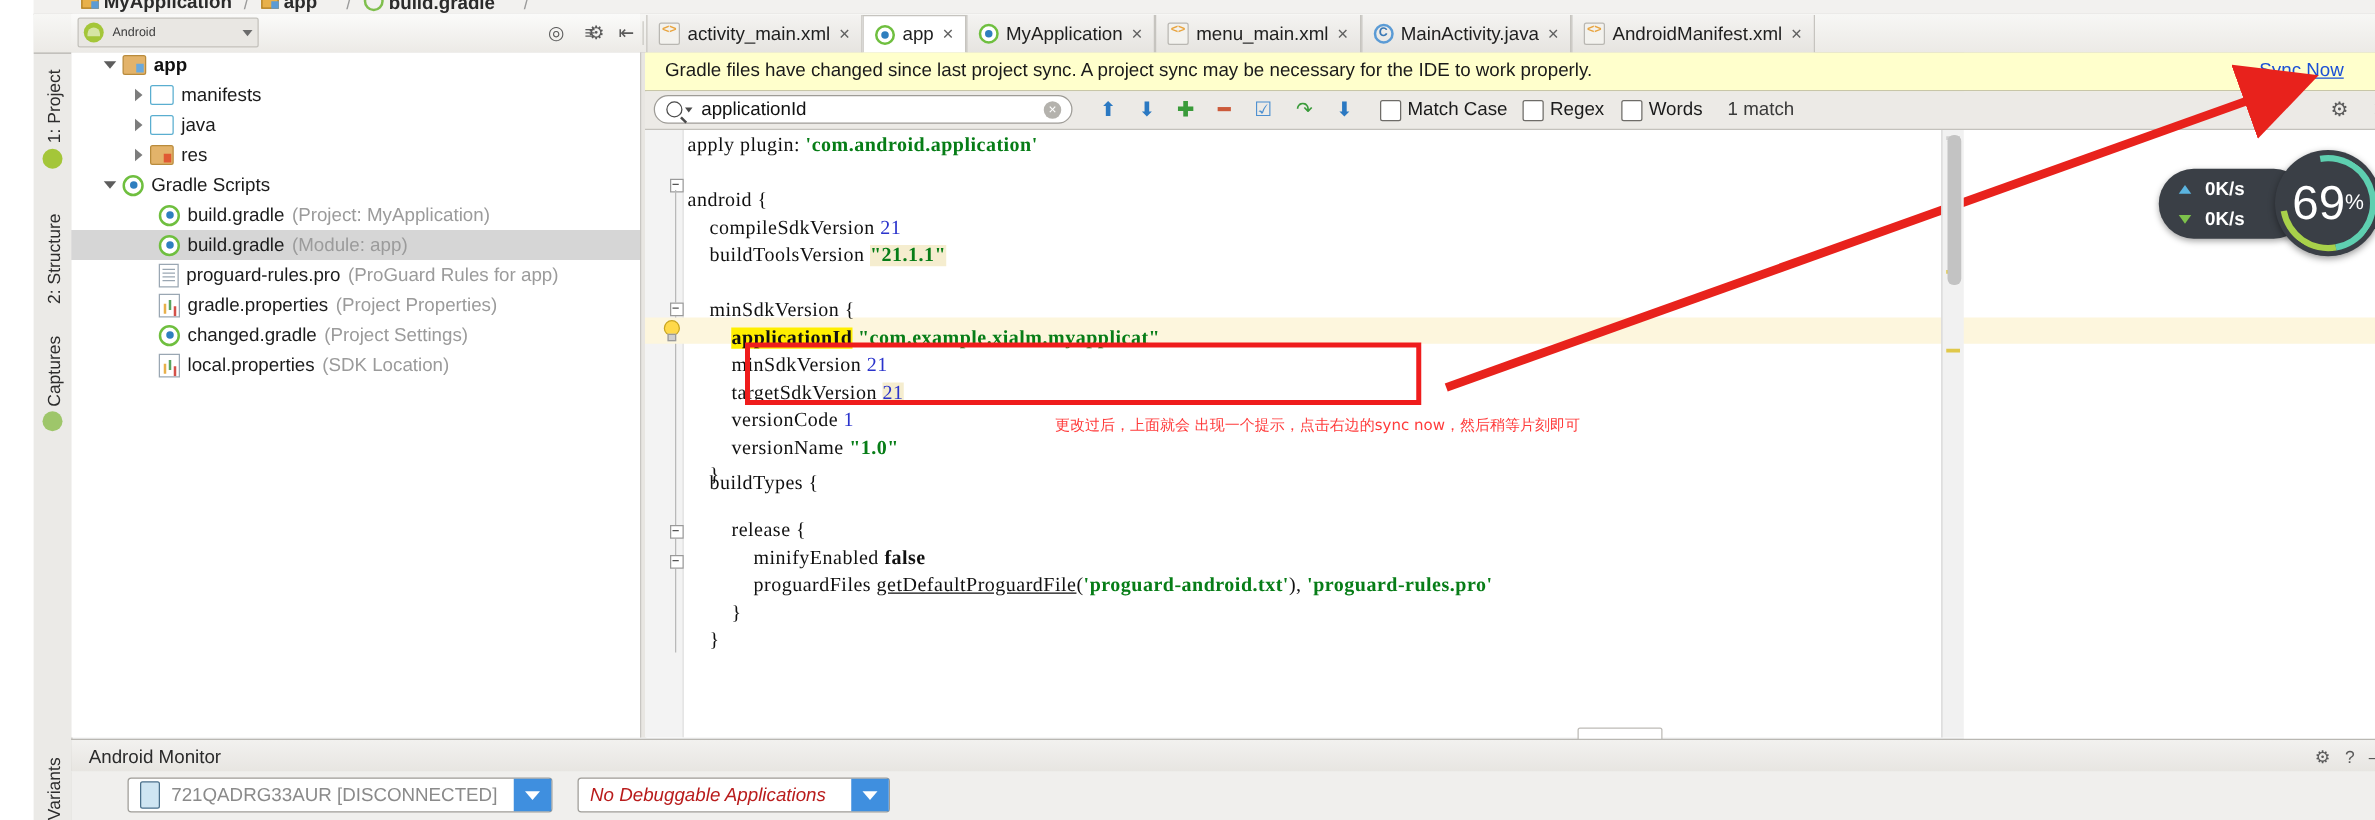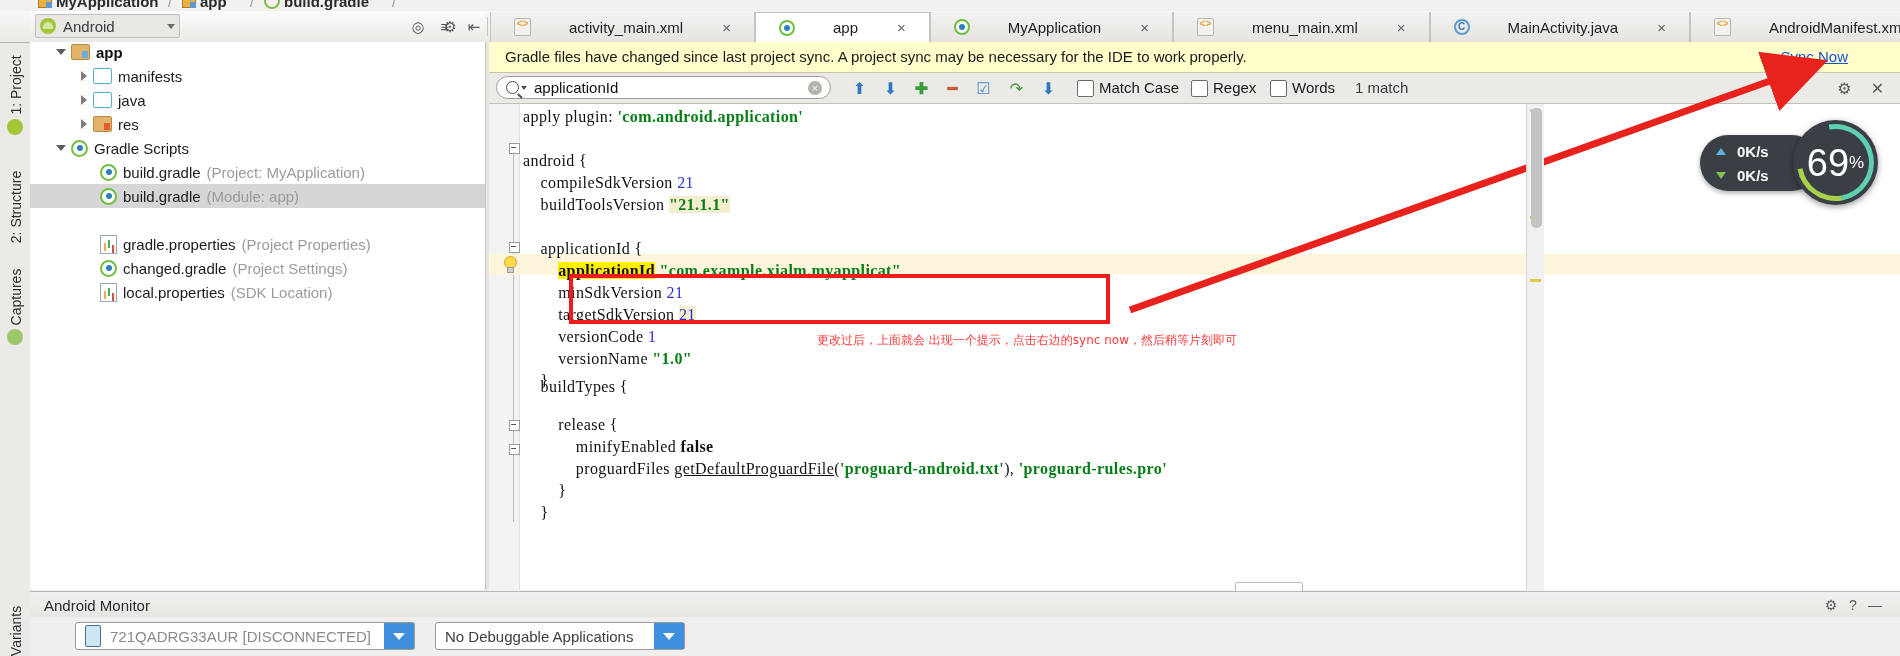--- a/index.html
+++ b/index.html
@@ -1,18 +1,18 @@
 <!DOCTYPE html>
 <html><head>
 <meta charset="utf-8">
 <style>
   html,body{margin:0;padding:0;background:#fff;}
   body{width:1900px;height:656px;overflow:hidden;font-family:"Liberation Sans",sans-serif;
        -webkit-font-smoothing:antialiased;}
-  .app{position:relative;width:1544px;height:656px;background:#f0f0f0;}
+  .app{position:relative;width:1544px;height:656px;background:#f0f0f0;margin-left:27px;}
 
   
   .breadcrumb{position:absolute;left:0;top:0;width:1900px;height:11px;background:#f2f1ef;
      overflow:hidden;border-bottom:1px solid #c8c6c2;}
   .bc-item{position:absolute;top:-7px;font-size:15px;font-weight:bold;color:#2b2b2b;white-space:nowrap;}
   .bc-sq{display:inline-block;width:12px;height:11px;background:#e8b04a;border:1px solid #b07c20;
      vertical-align:-1px;margin-right:4px;position:relative;}
   .bc-sq:after{content:"";position:absolute;right:-1px;bottom:-1px;width:6px;height:6px;background:#5b9bd5;}
   .bc-circ{display:inline-block;width:12px;height:12px;border-radius:50%;border:2px solid #7fbf4d;
      vertical-align:-2px;margin-right:4px;}
@@ -22,32 +22,32 @@
   .toolrow{position:absolute;left:0;top:11px;width:1900px;height:31px;
      background:linear-gradient(#f7f7f5,#eceae6);border-bottom:1px solid #b5b3ae;}
   .left-tool{position:absolute;left:30px;top:0;width:455px;height:31px;
      background:linear-gradient(#fbfbfa,#eceae6);}
   .combo{position:absolute;left:5px;top:3px;width:145px;height:24px;
      background:#e9e7e3;border:1px solid #c3c1bc;border-radius:2px;display:flex;align-items:center;
      padding:0 4px;box-sizing:border-box;}
   .andro{width:16px;height:16px;border-radius:50%;background:#a4c639;position:relative;flex:0 0 auto;}
   .andro:before{content:"";position:absolute;left:3px;top:4px;width:10px;height:7px;background:#fff;
      border-radius:5px 5px 0 0;opacity:.55;}
-  .combo-lbl{font-size:15px;color:#3a3a3a;margin-left:7px;flex:1;}
+  .combo-lbl{font-size:10px;color:#3a3a3a;margin-left:7px;flex:1;}
   .caret{width:0;height:0;border-left:4px solid transparent;border-right:4px solid transparent;
      border-top:5px solid #6b6b6b;}
   .ic-btn{position:absolute;top:6px;width:20px;height:20px;color:#5a5a5a;font-size:15px;
      text-align:center;line-height:20px;}
   .tsep{position:absolute;top:6px;width:1px;height:19px;background:#c9c7c2;}
 
   
   .tabs{position:absolute;left:490px;top:11px;height:31px;display:flex;align-items:flex-end;}
-  .tab{height:30px;display:flex;align-items:center;padding:0 23px;box-sizing:border-box;
+  .tab{height:30px;display:flex;align-items:center;padding:0 9px;box-sizing:border-box;
      font-size:15px;color:#1f1f1f;background:linear-gradient(#f4f3f1,#e6e4e0);
-     border-left:1px solid #c6c4bf;border-right:1px solid #c6c4bf;white-space:nowrap;gap:32px;}
+     border-left:1px solid #c6c4bf;border-right:1px solid #c6c4bf;white-space:nowrap;}
   .tab.active{background:#ffffff;border-top:1px solid #c6c4bf;}
   .tab .tlab{margin:0 7px 0 6px;}
   .tab .tx{color:#616161;font-size:15px;}
   .xmlico{width:15px;height:16px;background:#f3f2ee;border:1px solid #b9b7b2;border-radius:2px;
      position:relative;flex:0 0 auto;}
   .xmlico:after{content:"<>";position:absolute;left:0;right:0;top:-1px;font-size:10px;color:#e8a33d;
      text-align:center;font-weight:bold;}
   .gico{width:16px;height:16px;border-radius:50%;border:2px solid #6fbf3f;box-sizing:border-box;
      position:relative;flex:0 0 auto;background:#fff;}
   .gico:after{content:"";position:absolute;left:3px;top:3px;width:6px;height:6px;border-radius:50%;
@@ -181,21 +181,21 @@
      border:1px solid #9e9c97;border-radius:3px;display:flex;align-items:center;box-sizing:border-box;}
   .phone{width:14px;height:20px;border:1.6px solid #4a6f8a;border-radius:2px;margin-left:9px;
      background:#cfe5f2;flex:0 0 auto;}
   .devtxt{font-size:15px;color:#8a8a8a;margin-left:9px;flex:1;}
   .ddbtn{width:30px;height:26px;background:#3f8fdf;display:flex;align-items:center;justify-content:center;
      flex:0 0 auto;}
   .ddcar{width:0;height:0;border-left:6px solid transparent;border-right:6px solid transparent;
      border-top:7px solid #fff;}
   .appsel{position:absolute;left:405px;top:5px;width:250px;height:28px;background:#fff;
      border:1px solid #9e9c97;border-radius:3px;display:flex;align-items:center;box-sizing:border-box;}
-  .apptxt{font-size:15px;color:#404040;margin-left:9px;flex:1;}
+  .apptxt{font-size:15px;color:#b91c1c;margin-left:9px;flex:1;font-style:italic;}
   .hscroll{position:absolute;left:1235px;top:582px;width:66px;height:9px;background:#fff;
      border:1px solid #bdbbb6;border-radius:2px;}
 </style>
 </head>
 <body>
 
 <div class="app">
 
   <div class="breadcrumb">
     <div class="bc-item" style="left:38px">
@@ -302,20 +302,25 @@
   <div class="node" style="left:100px;top:160px">
     <span class="gsico"></span>
     <span class="nm">build.gradle</span>
     <span class="sub">(Project: MyApplication)</span>
   </div>
   <div class="node sel" style="top:184px">
     <span style="width:70px;flex:0 0 auto"></span>
     <span class="gsico"></span>
     <span class="nm">build.gradle</span>
     <span class="sub">(Module: app)</span>
+  </div>
+  <div class="node" style="left:100px;top:208px">
+    <span class="fico"></span>
+    <span class="nm">proguard-rules.pro</span>
+    <span class="sub">(ProGuard Rules for app)</span>
   </div>
   <div class="node" style="left:100px;top:232px">
     <span class="pico"></span>
     <span class="nm">gradle.properties</span>
     <span class="sub">(Project Properties)</span>
   </div>
   <div class="node" style="left:100px;top:256px">
     <span class="gsico"></span>
     <span class="nm">changed.gradle</span>
     <span class="sub">(Project Settings)</span>
@@ -371,21 +376,21 @@
       <b></b>
         <i></i>
     </div>
 
     <div class="code" style="top:4px"><span class="kw">apply plugin: </span><span class="str">'com.android.application'</span></div>
     <div class="code" style="top:26px"> </div>
     <div class="code" style="top:48px"><span class="kw">android {</span></div>
     <div class="code" style="top:70px"><span class="kw">    compileSdkVersion </span><span class="num">21</span></div>
     <div class="code" style="top:92px"><span class="kw">    buildToolsVersion </span><span class="hl str">"21.1.1"</span></div>
     <div class="code" style="top:114px"> </div>
-    <div class="code" style="top:136px"><span class="kw">    applicationId {</span></div>
+    <div class="code" style="top:136px"><span class="kw">    minSdkVersion {</span></div>
     <div class="code" style="top:158px"><span class="kw">        </span><span class="yel bold">applicationId</span><span class="str"> "com.example.xialm.myapplicat"</span></div>
     <div class="code" style="top:180px"><span class="kw">        minSdkVersion </span><span class="num">21</span></div>
     <div class="code" style="top:202px"><span class="kw">        targetSdkVersion </span><span class="num hl">21</span></div>
     <div class="code" style="top:224px"><span class="kw">        versionCode </span><span class="num">1</span></div>
     <div class="code" style="top:246px"><span class="kw">        versionName </span><span class="str">"1.0"</span></div>
     <div class="code" style="top:268px"><span class="kw">    }</span></div>
     <div class="code" style="top:274px"><span class="kw">    buildTypes {</span></div>
     <div class="code" style="top:312px"><span class="kw">        release {</span></div>
     <div class="code" style="top:334px"><span class="kw">            minifyEnabled </span><span class="bold">false</span></div>
     <div class="code" style="top:356px"><span class="kw">            proguardFiles </span><span class="ul">getDefaultProguardFile</span><span class="kw">(</span><span class="str">'proguard-android.txt'</span><span class="kw">), </span><span class="str">'proguard-rules.pro'</span></div>

